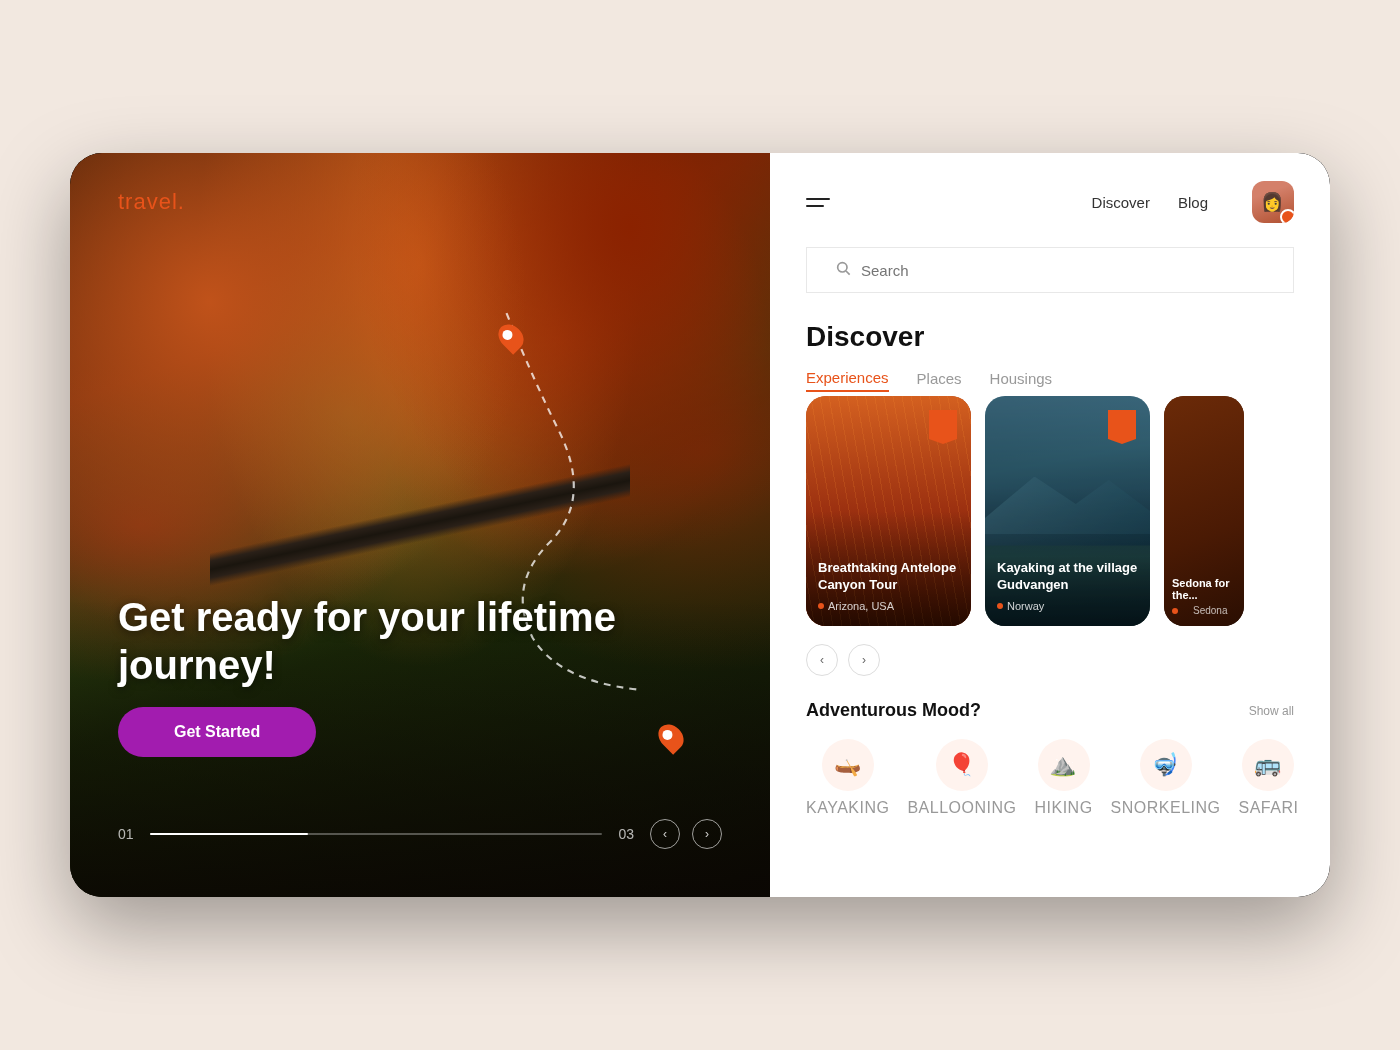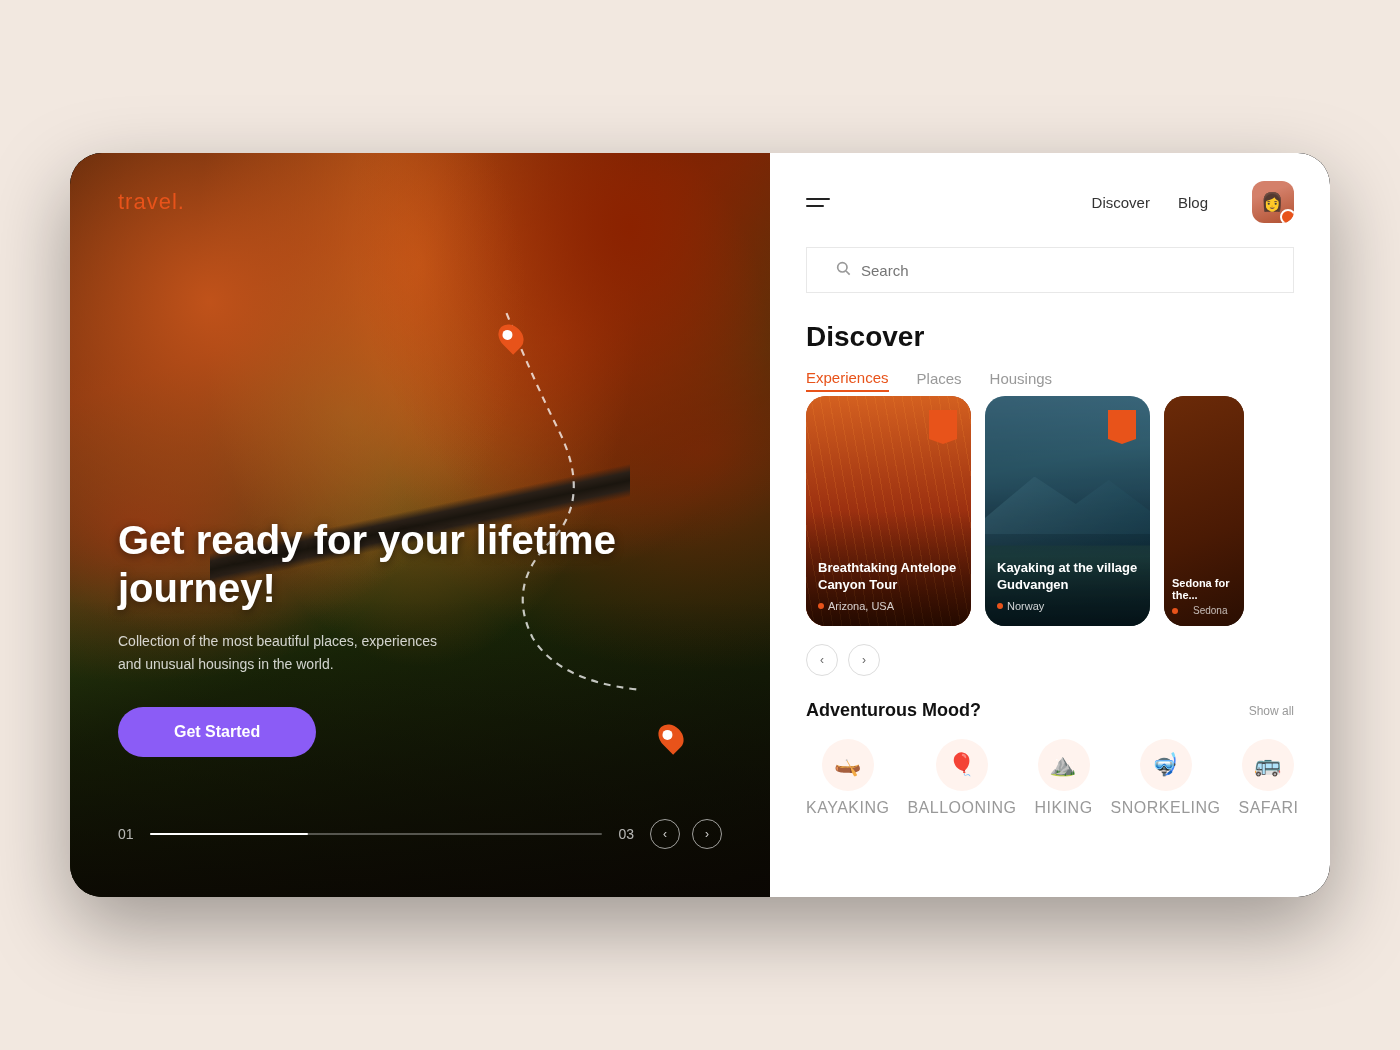--- a/index.html
+++ b/index.html
@@ -96,21 +96,21 @@
 
     .hero-subtitle {
       color: rgba(255,255,255,0.8);
       font-size: 14px;
       line-height: 1.6;
       margin-bottom: 32px;
       max-width: 320px;
     }
 
     .get-started-btn {
-      background: #8b5cf6;
+      background: #a21caf;
       color: #fff;
       border: none;
       border-radius: 30px;
       padding: 16px 56px;
       font-size: 16px;
       font-weight: 600;
       cursor: pointer;
       display: inline-block;
     }
 
@@ -558,21 +558,20 @@
     <div class="map-pin pin-bottom">
       <div class="pin-body"></div>
     </div>
 
     <div class="brand">
       <span>travel</span><span style="color:#e8531a">.</span>
     </div>
 
     <div class="hero-content">
       <h1 class="hero-title">Get ready for your lifetime journey!</h1>
-      <p class="hero-subtitle">Collection of the most beautiful places, experiences and unusual housings in the world.</p>
       <button class="get-started-btn">Get Started</button>
     </div>
 
     <div class="slide-controls">
       <span class="slide-num">01</span>
       <div class="slide-bar">
         <div class="slide-bar-fill"></div>
       </div>
       <span class="slide-num">03</span>
       <div class="slide-arrows">

